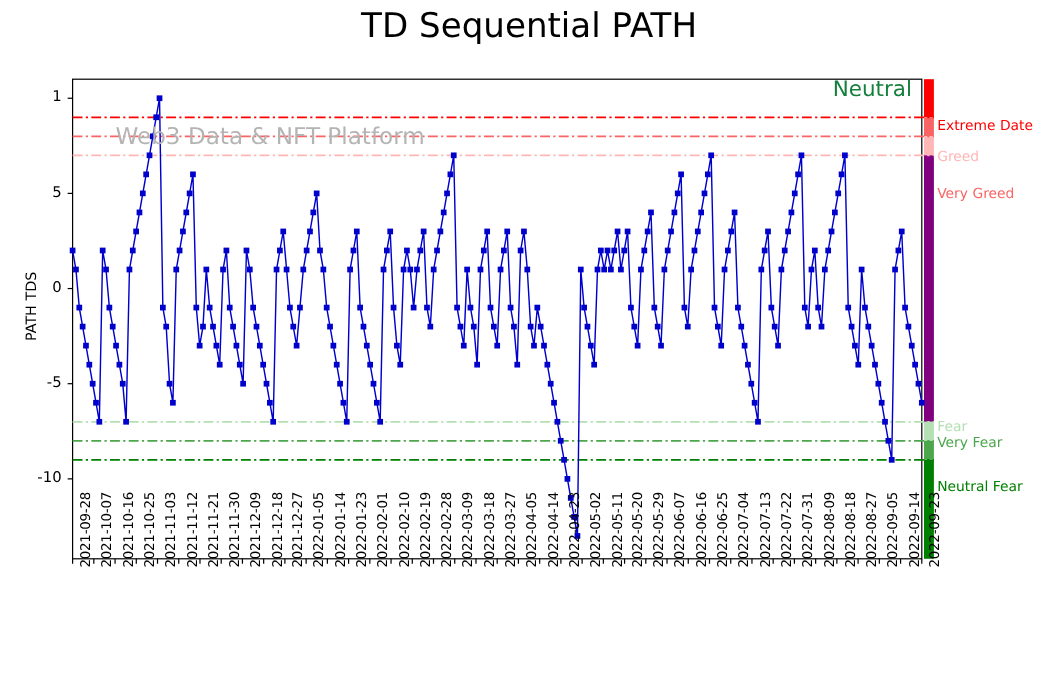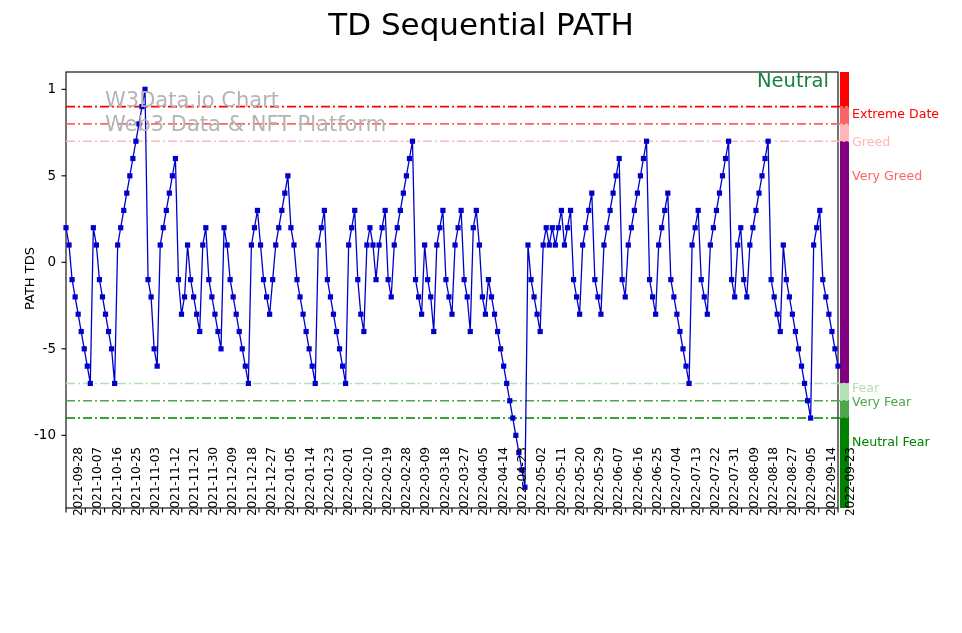--- a/index.html
+++ b/index.html
@@ -461,21 +461,20 @@
       <div class="xtick" style="left: 707.9px; top: 516px;">2022-07-22</div>
       <div class="xtick" style="left: 727.2px; top: 516px;">2022-07-31</div>
       <div class="xtick" style="left: 746.5px; top: 516px;">2022-08-09</div>
       <div class="xtick" style="left: 765.8px; top: 516px;">2022-08-18</div>
       <div class="xtick" style="left: 785.1px; top: 516px;">2022-08-27</div>
       <div class="xtick" style="left: 804.4px; top: 516px;">2022-09-05</div>
       <div class="xtick" style="left: 823.7px; top: 516px;">2022-09-14</div>
       <div class="xtick" style="left: 843px; top: 516px;">2022-09-23</div>
     </div>
 
-  <div id="watermark-1">W3Data.io Chart</div>
   <div id="watermark-2">Web3 Data &amp; NFT Platform</div>
 
   <div id="status-sentiment" style="color: #15803d;">Neutral</div>
 
   <div class="axis-label" id="ylabel">PATH TDS</div>
 
   <div id="zone-label-layer">
       <div class="zone-label" style="color: rgb(255, 0, 0); left: 852px; top: 106.389px;">Extreme Date</div>
       <div class="zone-label" style="color: rgb(250, 100, 100); left: 852px; top: 121.96px; margin-top: 46px;">Very Greed</div>
       <div class="zone-label" style="color: rgb(255, 182, 182); left: 852px; top: 134.071px;">Greed</div>

